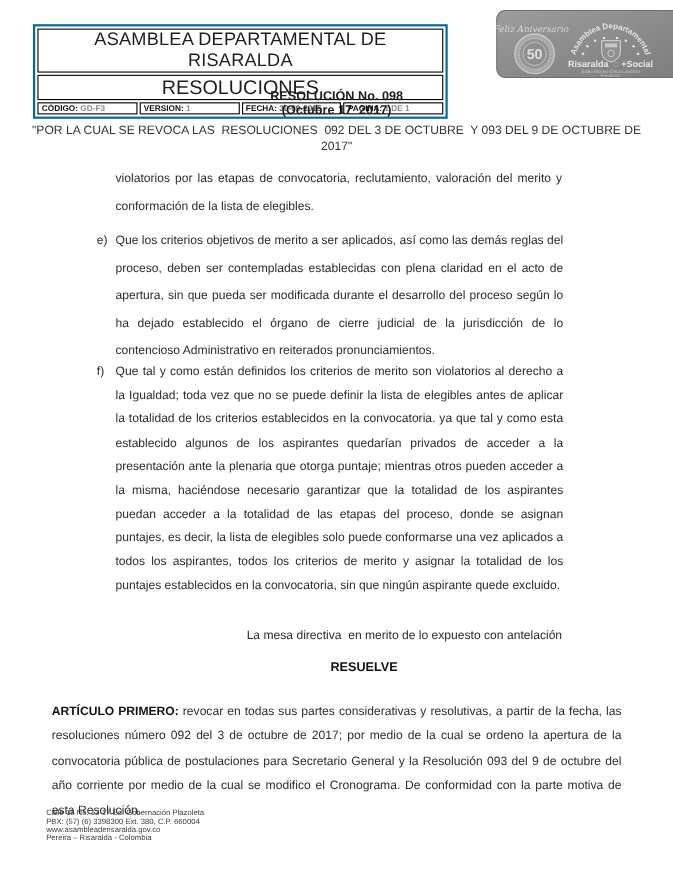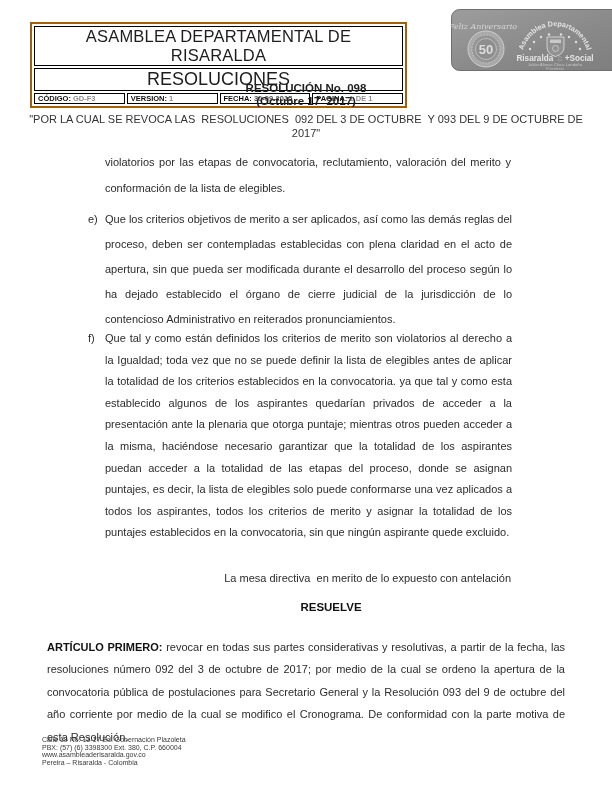--- a/index.html
+++ b/index.html
@@ -9,21 +9,21 @@
     margin:0 auto;
     background:#ffffff;
     font-family:"Liberation Sans", sans-serif;
     color:#262626;
     overflow:hidden;
   }
   
   .htable{
     position:absolute;left:30px;top:22px;width:377px;
     border-collapse:separate;border-spacing:2px;
-    border:2px solid #a16207;background:#fff;
+    border:2px solid #0369a1;background:#fff;
     table-layout:fixed;
   }
   .htable td{border:1px solid #000;padding:0 3px;vertical-align:middle;}
   .htable .h1{font-size:16.5px;text-align:center;height:20px;letter-spacing:.2px;color:#1d1d1d;}
   .htable .h2{font-size:18px;text-align:center;height:15px;color:#1d1d1d;}
   .htable .meta td{font-size:7.5px;height:9px;white-space:nowrap;overflow:hidden;}
   .htable .meta .lbl{font-weight:bold;color:#0f0f0f;}
   .htable .meta .val{color:#8d8d8d;font-weight:bold;}
   .htable .meta .val.dark{color:#4f4f4f;}
   .c0{width:122px;} .c1{width:60px;} .c2{width:92px;} .c3{width:83px;margin-left:20px;}

